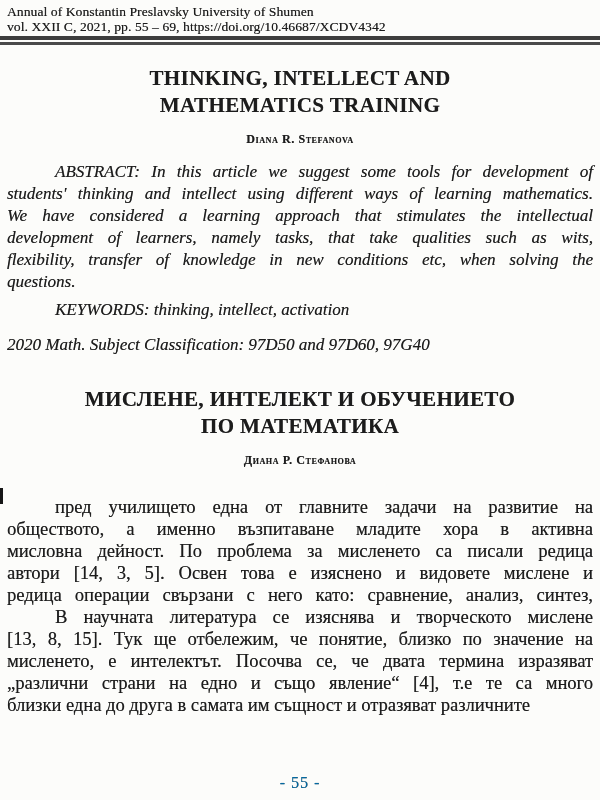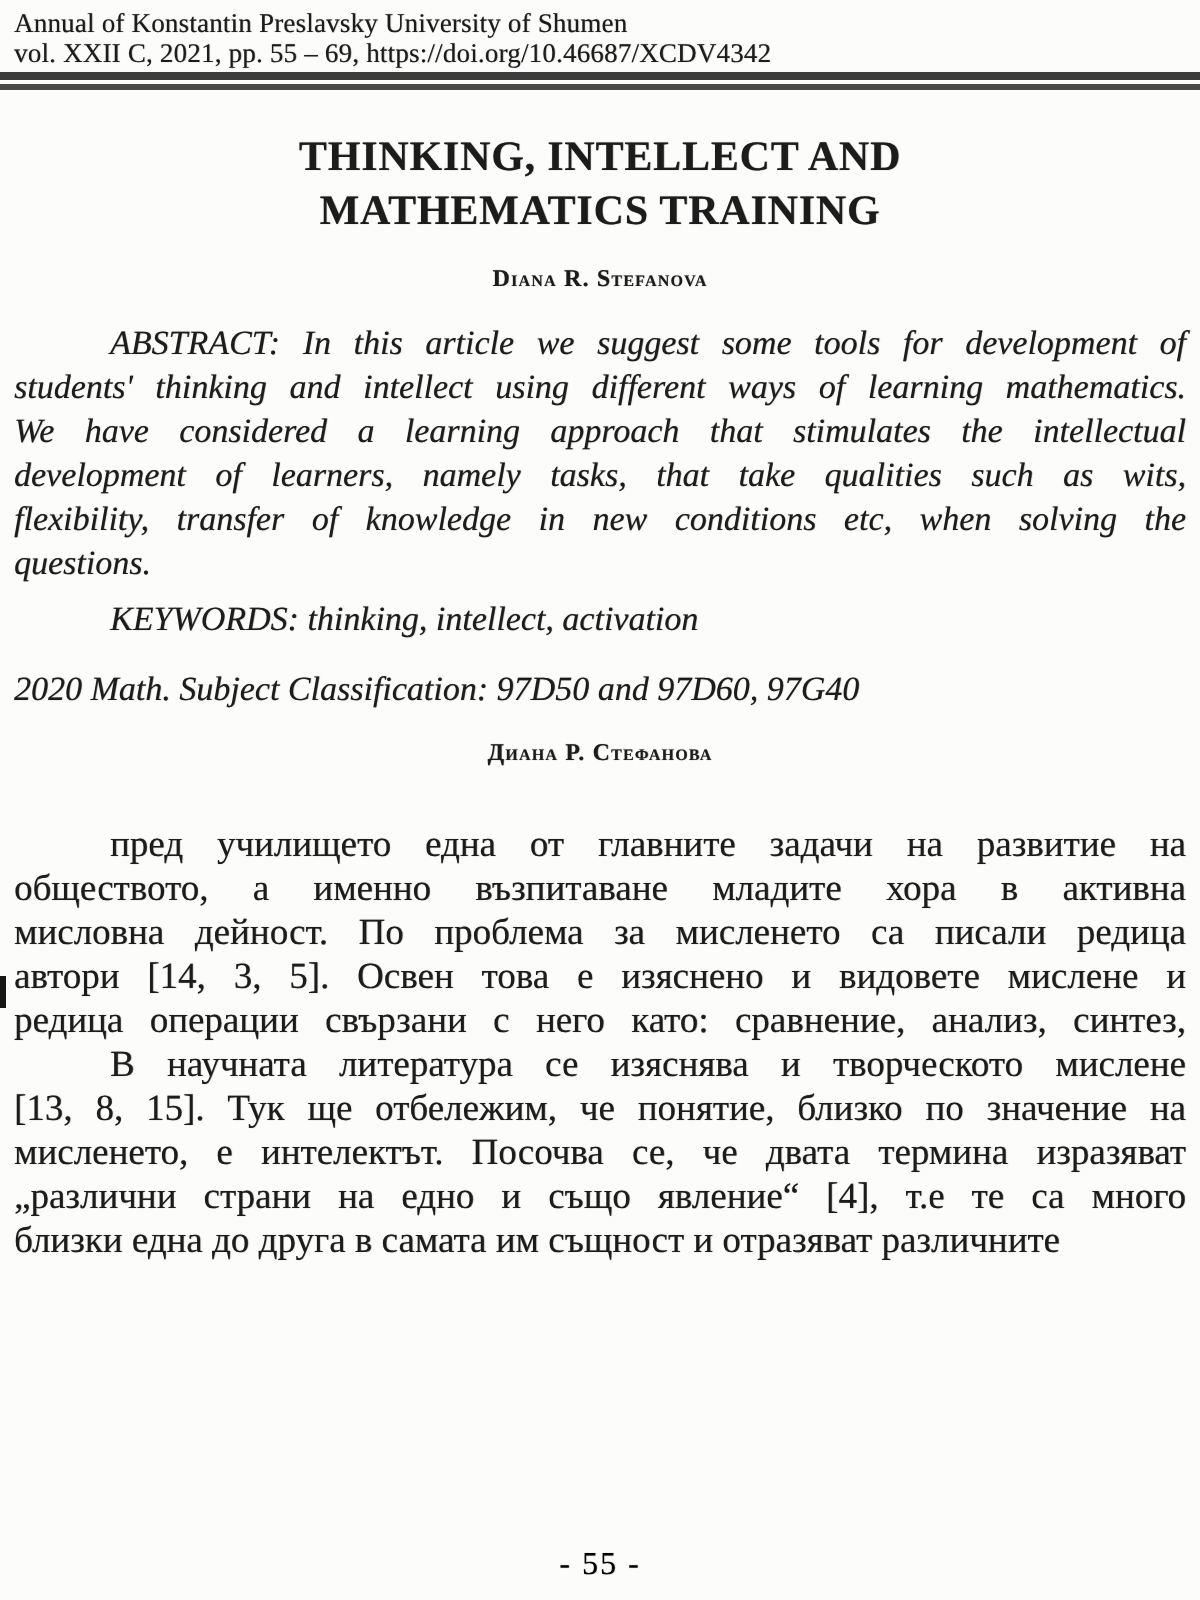--- a/index.html
+++ b/index.html
@@ -33,21 +33,21 @@
   .jline { text-align: justify; text-align-last: justify; }
   .jline.last { text-align-last: left; }
   .para .jline:first-child { text-indent: 48px; }
   .lbl, .plabel { font-weight: normal; }
   .kv { font-style: italic; font-size: 17px; line-height: 22px; margin-top: 6px; }
   .indent { padding-left: 48px; }
   .class-line { margin-top: 13px; }
   .body-text { margin-top: 26px; font-size: 18.5px; line-height: 22px; }
   .pagenum {
     position: absolute; bottom: 8px; left: 0; right: 0;
-    text-align: center; font-size: 16px; color: #000000; letter-spacing: 1px;
+    text-align: center; font-size: 16px; color: #0369a1; letter-spacing: 1px;
   }
   .scan-artifact {
     position: absolute; left: 0; top: 488px; width: 3px; height: 16px;
     background: #161616;
   }
 </style>
 </head>
 <body>
 
 <div class="page">
@@ -76,20 +76,21 @@
     </div>
 
   <div class="kv indent">
     <b class="lbl">KEYWORDS:</b><span> thinking, intellect, activation</span>
   </div>
 
   <div class="kv class-line">
     <b class="lbl">2020 Math. Subject Classification:</b><span> 97D50 and 97D60, 97G40</span>
   </div>
 
+  <h2 class="title title-bg">МИСЛЕНЕ, ИНТЕЛЕКТ И ОБУЧЕНИЕТО ПО МАТЕМАТИКА</h2>
 
   <div class="author">Диана Р. Стефанова</div>
 
   <div class="body-text">
     <div class="para">
         <div class="jline">пред училището една от главните задачи на развитие на</div>
         <div class="jline">обществото, а именно възпитаване младите хора в активна</div>
         <div class="jline">мисловна дейност. По проблема за мисленето са писали редица</div>
         <div class="jline">автори [14, 3, 5]. Освен това е изяснено и видовете мислене и</div>
         <div class="jline">редица операции свързани с него като: сравнение, анализ, синтез,</div>

